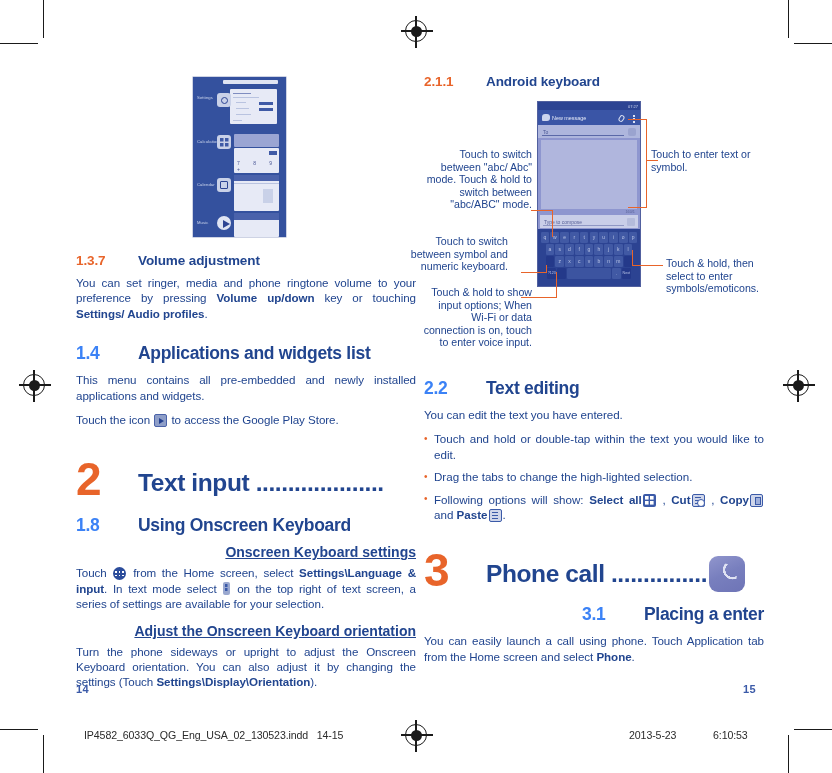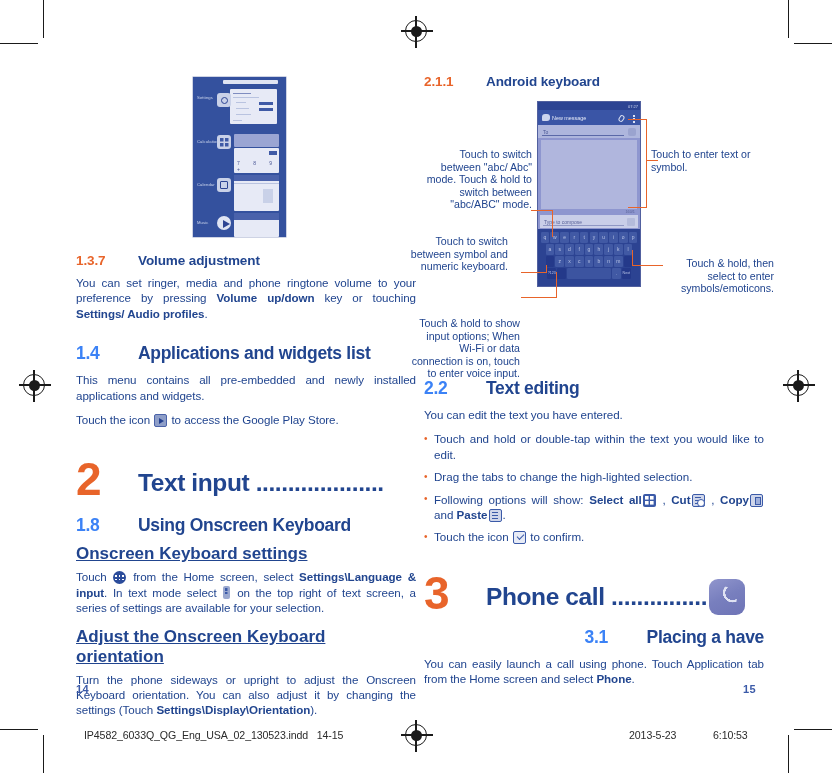--- a/index.html
+++ b/index.html
@@ -68,27 +68,28 @@
     line-height: 15.4px;
     text-align: justify;
     margin-bottom: 9px;
     color: #21458f;
     letter-spacing: -0.05px;
   }
   p.body.last { margin-bottom: 0; }
   b { font-weight: bold; }
 
   .sub-underline {
-    font-size: 17px;
+    font-size: 14px;
     font-weight: bold;
     text-decoration: underline;
     margin-top: 11px;
     margin-bottom: 5px;
     display: block;
     color: #21458f;
+    text-align: right;
   }
 
   
   .chapter {
     display: flex;
     align-items: flex-end;
     margin-top: 26px;
     margin-bottom: 10px;
     height: 46px;
   }
@@ -585,46 +586,45 @@
   <div class="lead lead-v" style="left:646px;top:119px;height:89px;"></div>
   <div class="lead lead-h" style="left:628px;top:119px;width:19px;"></div>
   <div class="lead lead-h" style="left:628px;top:207px;width:19px;"></div>
   <div class="lead lead-h" style="left:646px;top:160px;width:12px;"></div>
 
   <div class="lead lead-h" style="left:633px;top:265px;width:30px;"></div>
   <div class="lead lead-v" style="left:632px;top:250px;height:16px;"></div>
 
   <div class="callout right-align" style="left:420px;top:148px;width:112px;">Touch to switch between "abc/ Abc" mode. Touch &amp; hold to switch between "abc/ABC" mode.</div>
   <div class="callout right-align" style="left:396px;top:235px;width:112px;">Touch to switch between symbol and numeric keyboard.</div>
-  <div class="callout right-align" style="left:408px;top:286px;width:112px;margin-top:31px;">Touch &amp; hold to show input options; When Wi-Fi or data connection is on, touch to enter voice input.</div>
+  <div class="callout right-align" style="left:420px;top:286px;width:112px;">Touch &amp; hold to show input options; When Wi-Fi or data connection is on, touch to enter voice input.</div>
   <div class="callout left-align" style="left:651px;top:148px;width:112px;">Touch to enter text or symbol.</div>
-  <div class="callout left-align" style="left:666px;top:257px;width:108px;text-align:right;">Touch &amp; hold, then select to enter symbols/emoticons.</div>
+  <div class="callout left-align" style="left:666px;top:257px;width:108px;">Touch &amp; hold, then select to enter symbols/emoticons.</div>
 
   <div class="col" style="left:424px;top:378px;width:340px;">
     <div class="h2" style="margin-top:0;">
       <span class="num">2.2</span>
       <span class="txt">Text editing</span>
     </div>
     <p class="body">You can edit the text you have entered.</p>
     <ul class="bullets">
       <li>Touch and hold or double-tap within the text you would like to edit.</li>
       <li>Drag the tabs to change the high-lighted selection.</li>
       <li><span>Following options will show: </span><b>Select all</b><span class="ico ico-grid"><i></i></span><span> , </span><b>Cut</b><span class="ico ico-sheet ico-cut"><i></i></span><span> , </span><b>Copy</b><span class="ico ico-copy"><i></i></span><span> and </span><b>Paste</b><span class="ico ico-sheet"><i></i></span><span>.</span></li>
-      <li><span>Touch the icon </span><span class="ico ico-check"><i></i></span><span> to confirm.</span></li>
     </ul>
 
     <div class="chapter" style="margin-top:22px;">
       <span class="cnum">3</span>
       <span class="ctitle">Phone call ...............</span>
       <span class="cicon phone-badge"></span>
     </div>
 
     <div class="h2" style="margin-top:14px;justify-content:flex-end;">
       <span class="num">3.1</span>
-      <span class="txt">Placing a have</span>
+      <span class="txt">Placing a enter</span>
     </div>
     <p class="body last"><span>You can easily launch a call using phone. Touch Application tab from the Home screen and select </span><b>Phone</b><span>.</span></p>
   </div>
 
   <div class="pageno pageno-right">15</div>
 
   <div class="slug slug-left"><span>IP4582_6033Q_QG_Eng_USA_02_130523.indd</span>&nbsp;&nbsp;&nbsp;<span>14-15</span></div>
   <div class="slug slug-date">2013-5-23</div>
   <div class="slug slug-time">6:10:53</div>
 

